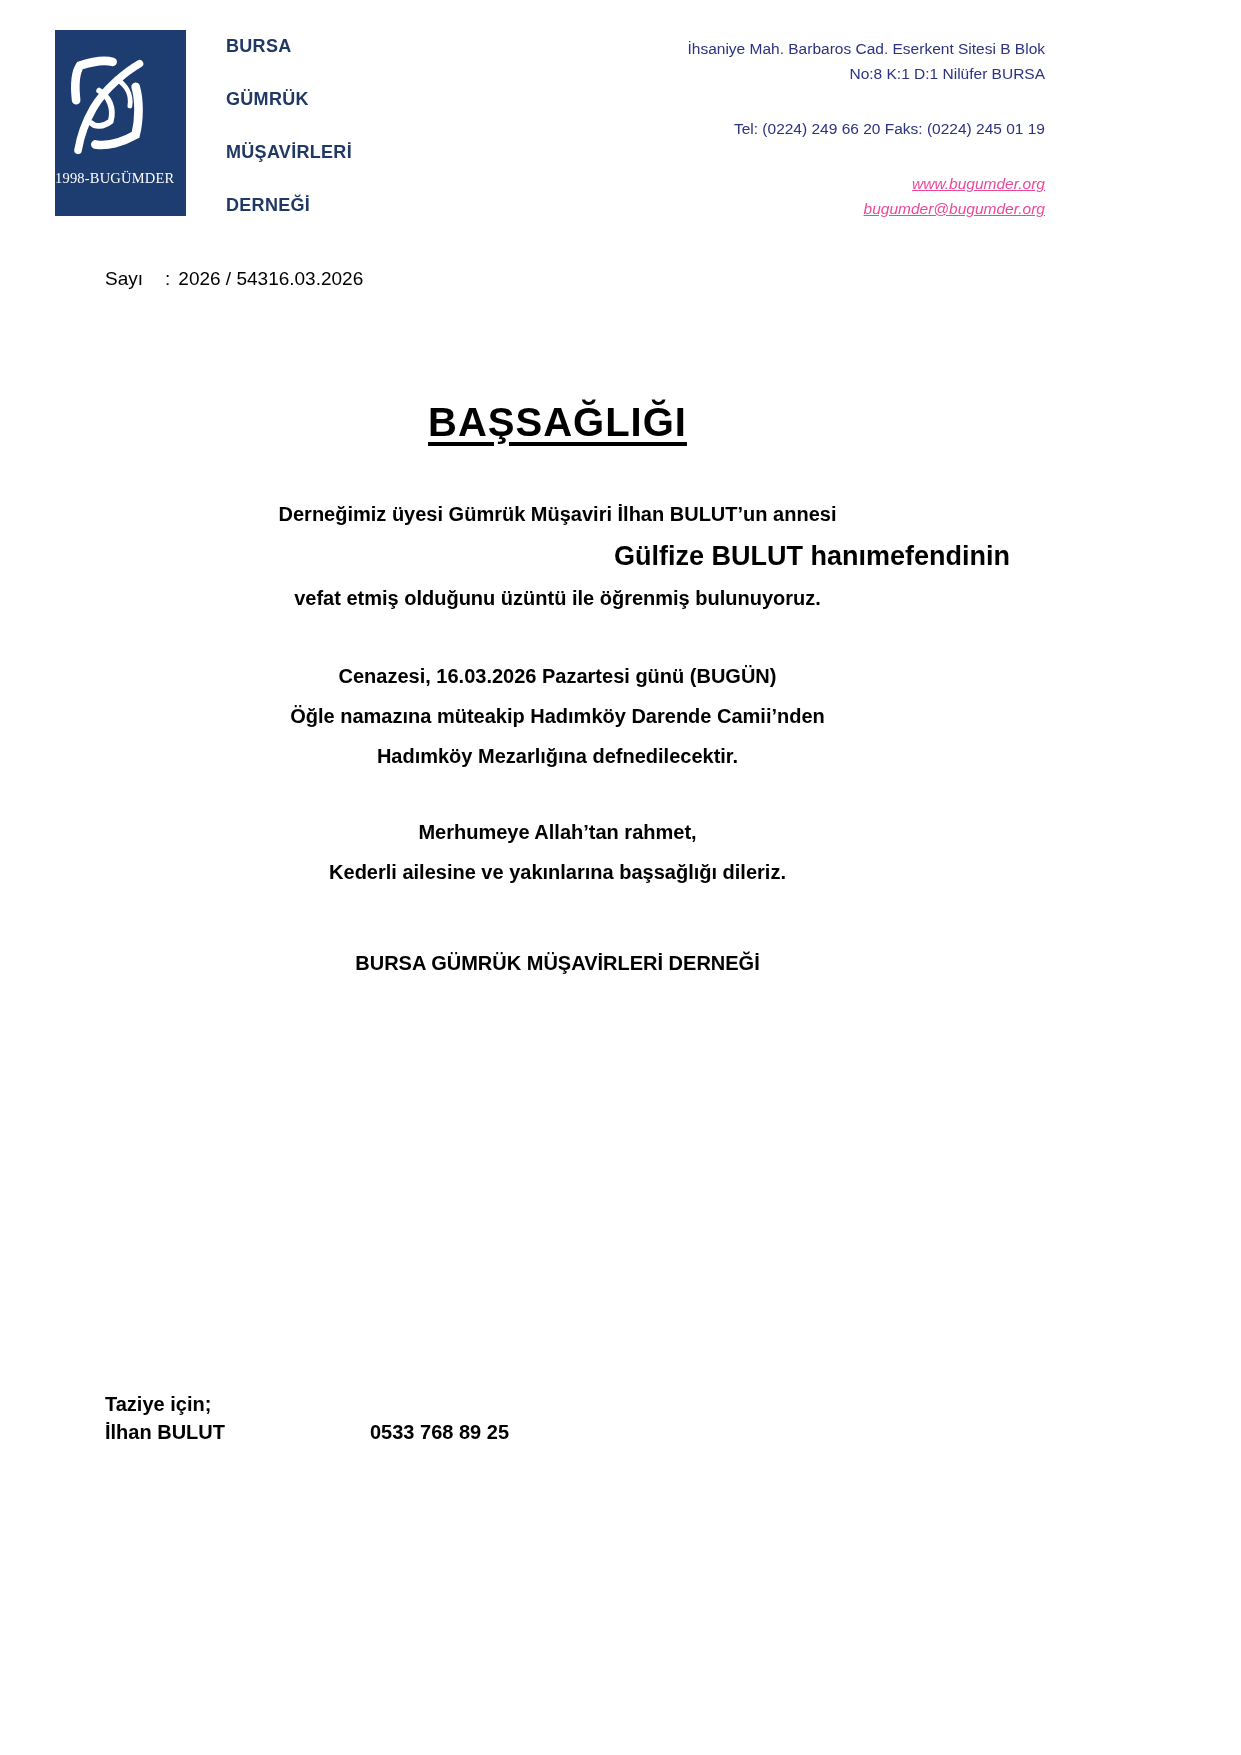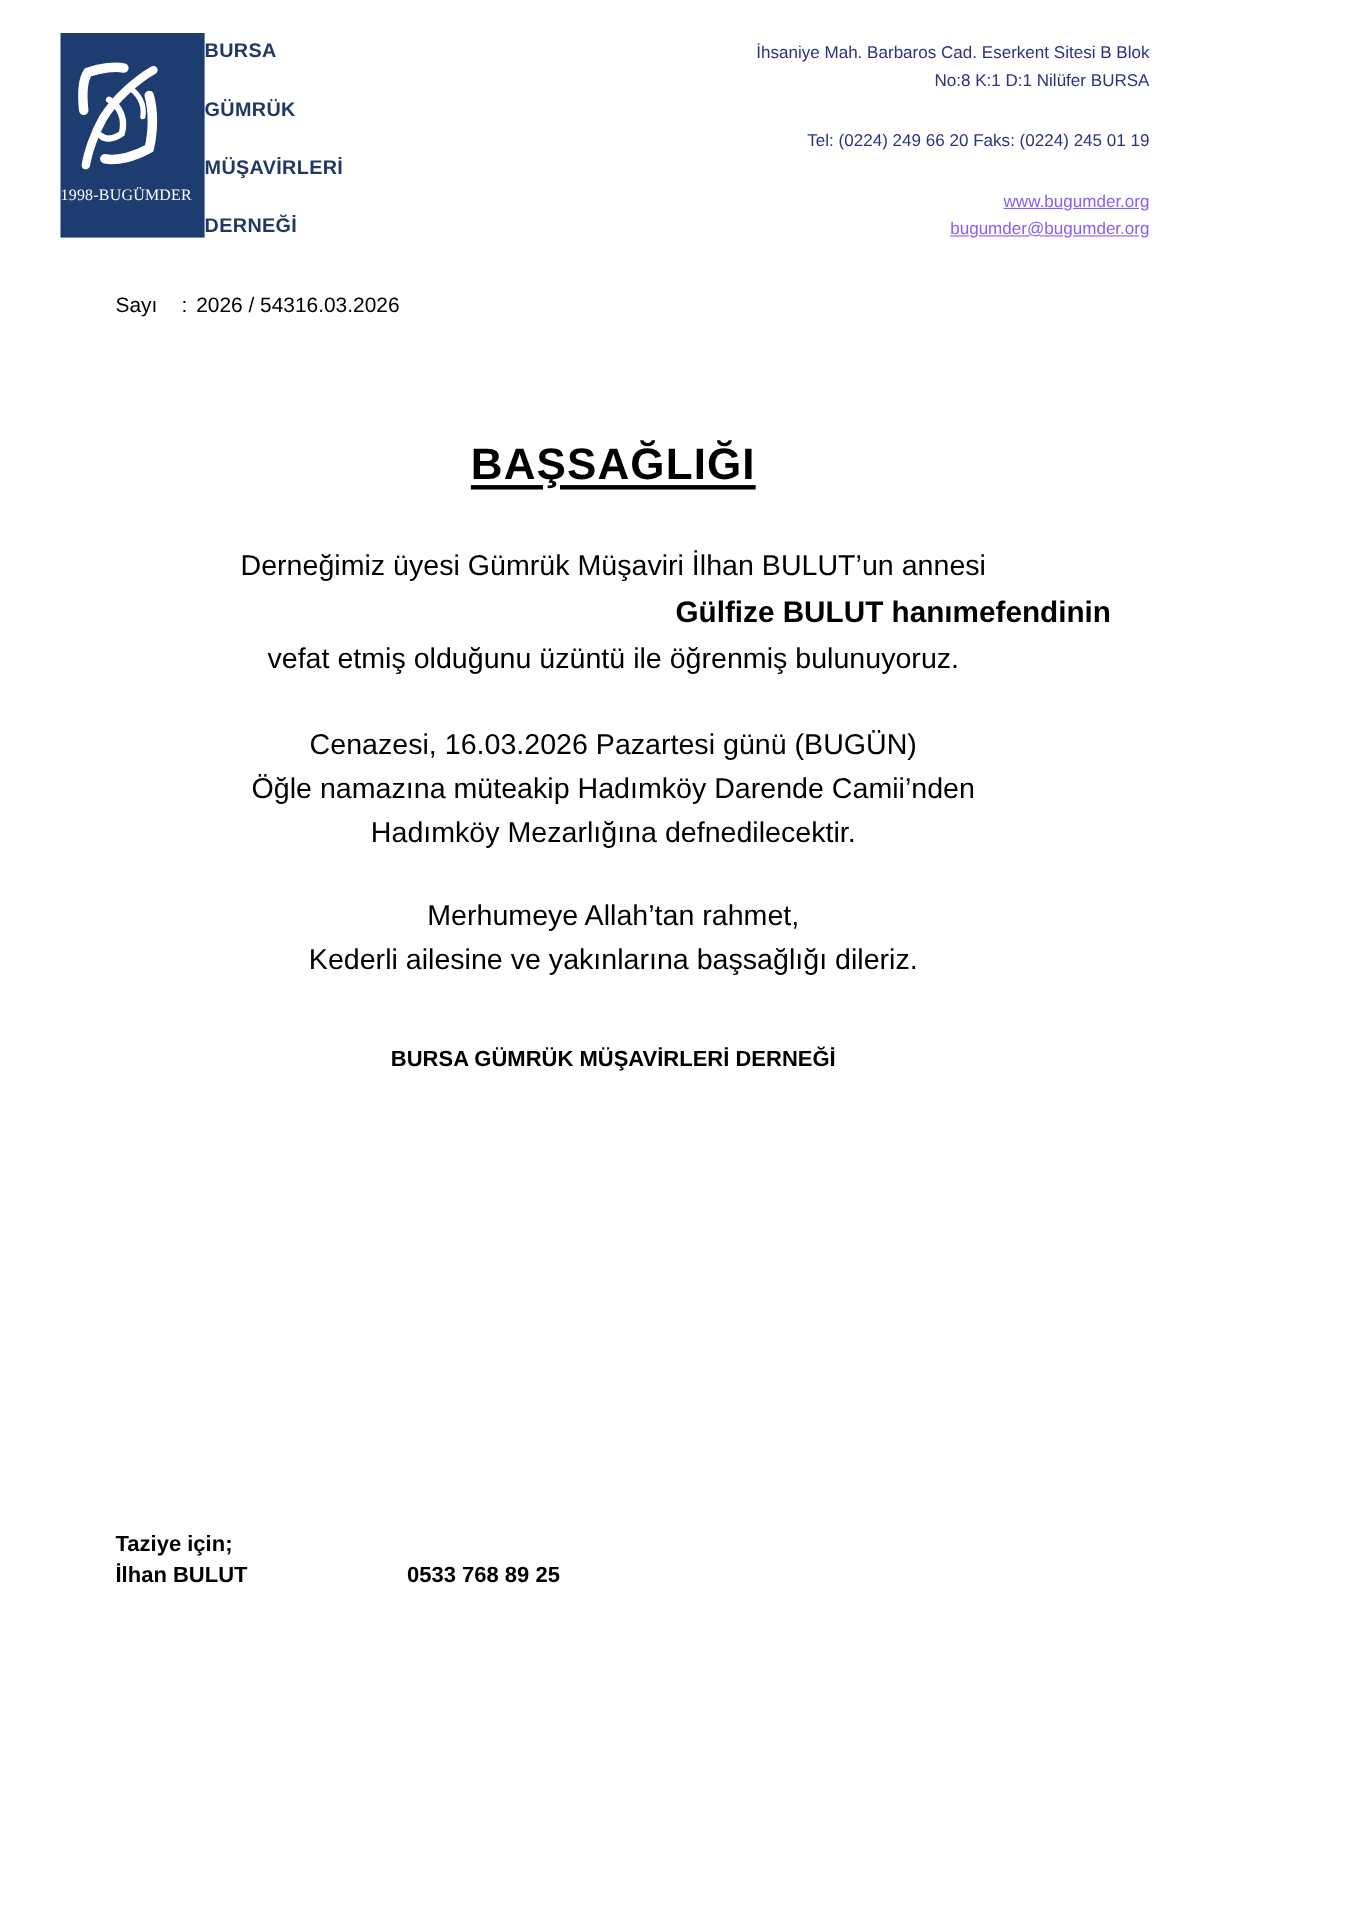--- a/index.html
+++ b/index.html
@@ -21,30 +21,30 @@
     background:#1d3c6f;
     display:flex;flex-direction:column;align-items:flex-start;justify-content:flex-start;
   }
   .logo svg{margin-top:20px;}
   .logo-year{
     color:#ffffff;font-size:14.5px;letter-spacing:.2px;
     margin-top:8px;font-family:"Liberation Serif","DejaVu Serif",serif;
   }
   .org-name{
     position:absolute;left:186px;top:36px;
-    color:#1f3864;font-weight:bold;font-size:18px;letter-spacing:.3px;
+    color:#1f3864;font-weight:bold;font-size:18px;letter-spacing:.3px;padding-left:40px;
   }
   .org-name .org-line{height:53px;}
 
   .contact{
     position:absolute;right:196px;top:36px;
     text-align:right;color:#2b3380;font-size:15.5px;line-height:25px;
   }
   .contact .gap{margin-top:30px;}
-  .contact a{color:#8b5cf6;text-decoration:underline;cursor:pointer;}
+  .contact a{color:#ec4899;text-decoration:underline;cursor:pointer;font-style:italic;}
 
   
   .meta-row{
     position:absolute;left:105px;right:256px;top:268px;
     display:flex;
     font-size:19px;
   }
   .sayi-label{}
   .sayi-sep{margin:0 8px 0 22px;}
 
@@ -53,21 +53,21 @@
     position:absolute;left:105px;right:231px;top:400px;
     text-align:center;
   }
   .doc-title{
     font-size:40px;font-weight:bold;letter-spacing:1px;
     text-decoration:underline;
     text-underline-offset:6px;
     margin:0;
   }
   .para-a{margin-top:54px;}
-  .body-line{font-size:26px;font-weight:normal;line-height:30px;margin-bottom:10px;}
+  .body-line{font-size:20px;font-weight:bold;line-height:30px;margin-bottom:10px;}
   .name-line{font-size:27px;font-weight:bold;line-height:34px;margin-bottom:10px;text-align:right;}
   .para-b{margin-top:48px;}
   .para-c{margin-top:46px;}
   .signature{margin-top:58px;}
   .sig-line{font-size:20px;font-weight:bold;line-height:37px;}
 
   
   .footer{
     position:absolute;left:105px;top:1390px;
     font-size:20px;font-weight:bold;line-height:28px;

